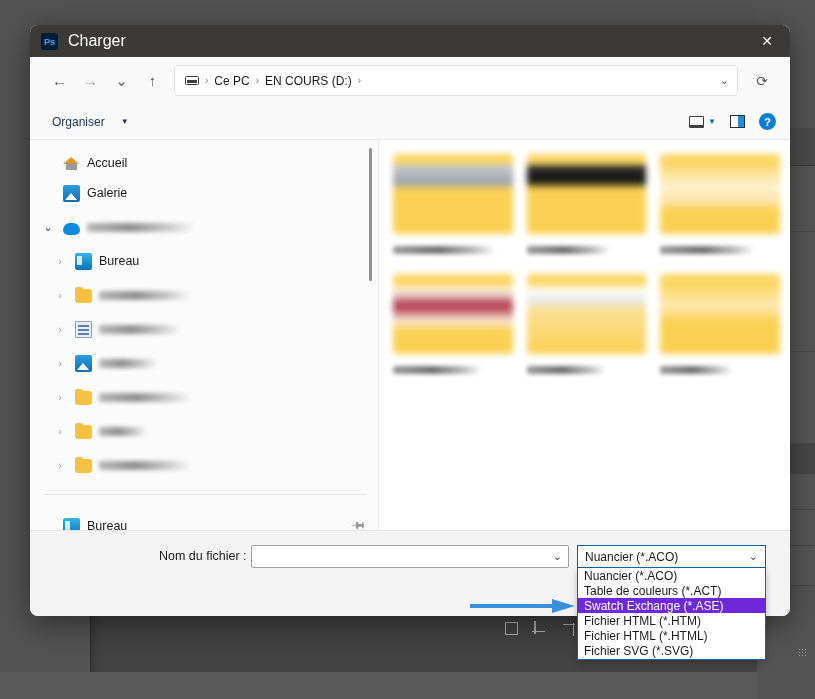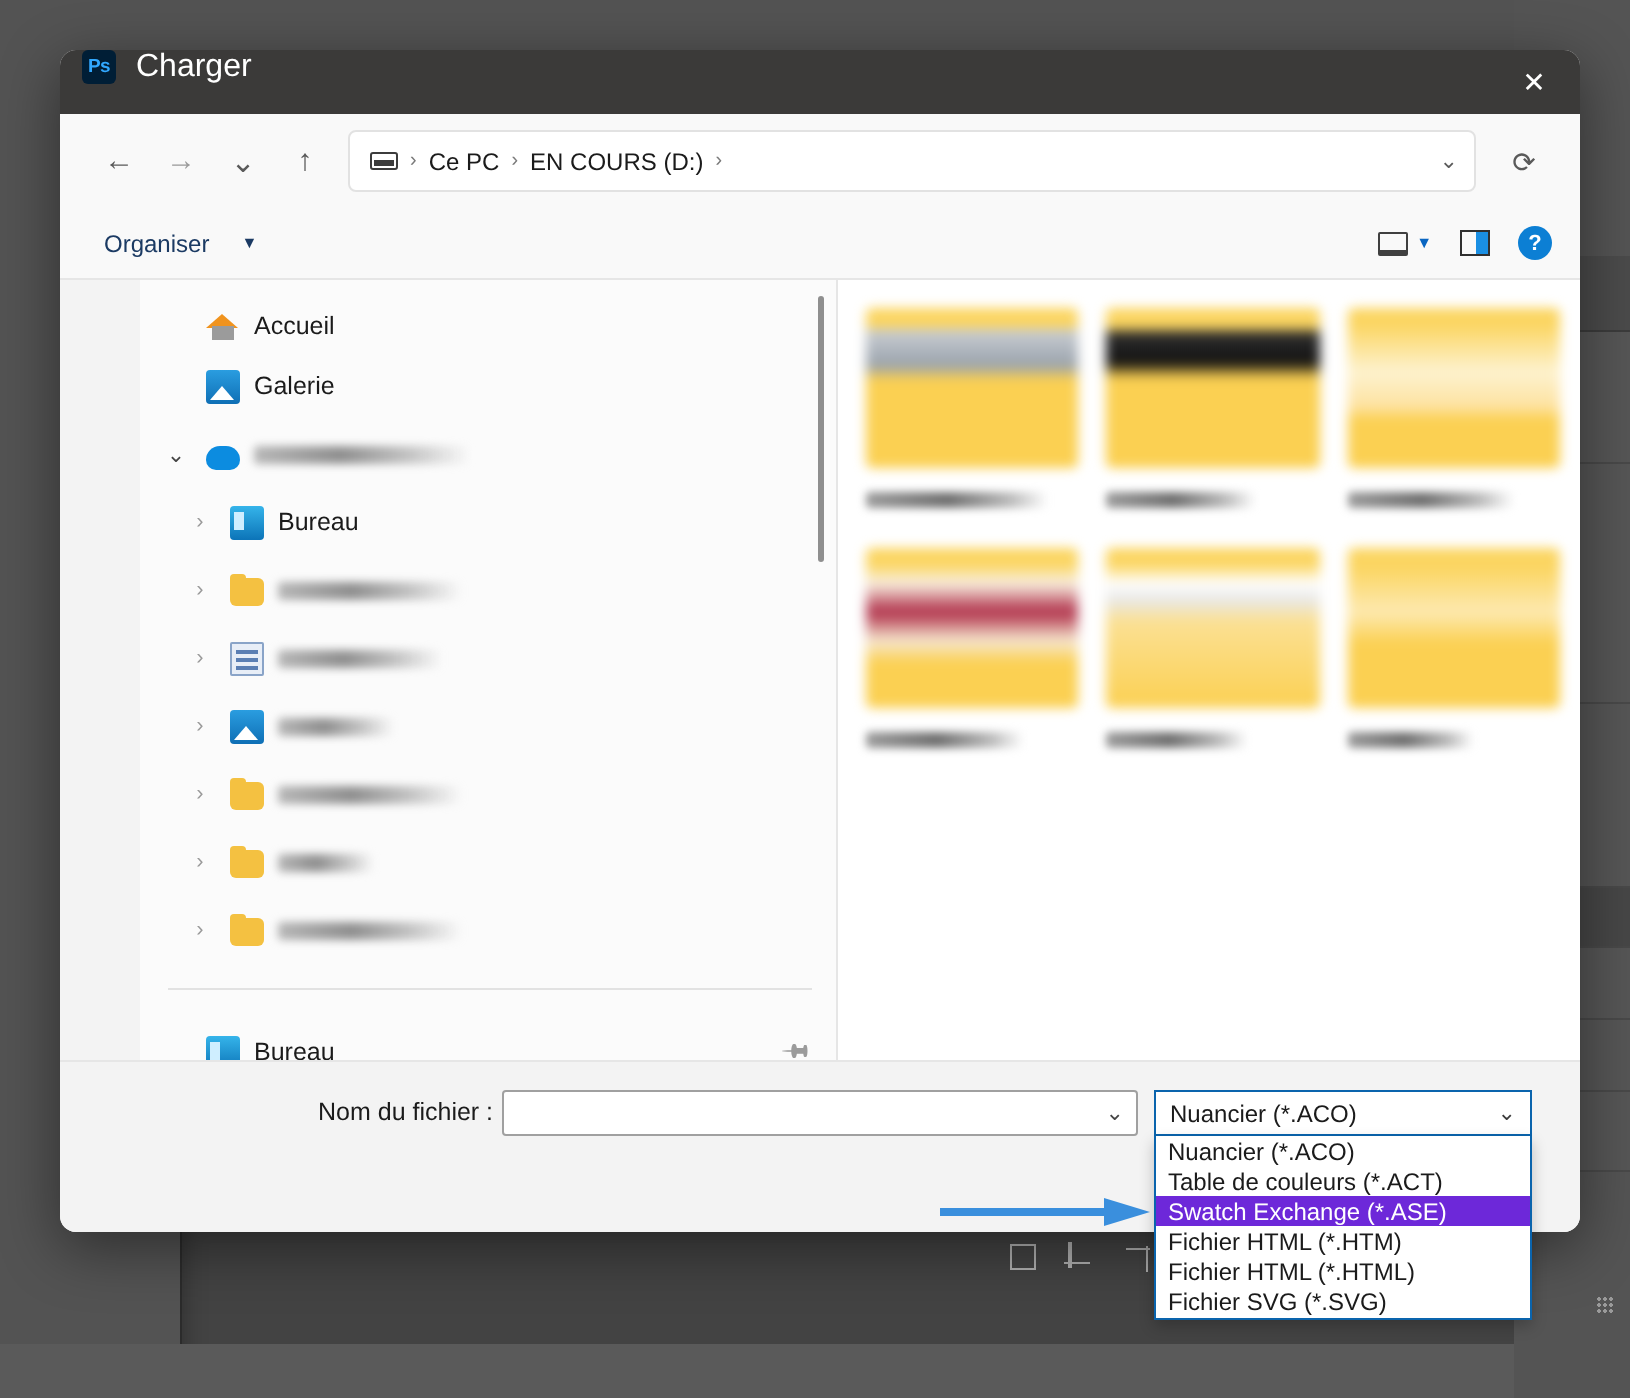--- a/index.html
+++ b/index.html
@@ -70,21 +70,21 @@
 
   
   .dialog {
     position: absolute; left: 30px; top: 25px; width: 760px; height: 591px;
     background: #f3f3f3;
     border-radius: 8px;
     box-shadow: 0 8px 30px rgba(0,0,0,.45);
     overflow: hidden;
   }
   .titlebar {
-    height: 32px; background: #3b3a39; display: flex; 
+    height: 32px; background: #3b3a39; display: flex; align-items: center;
     padding-left: 11px; position: relative;
   }
   .ps-logo {
     width: 17px; height: 17px; border-radius: 3px;
     background: #001e36; color: #31a8ff;
     font-size: 9.5px; font-weight: bold;
     display: flex; align-items: center; justify-content: center;
     letter-spacing: -0.3px; font-family: "Liberation Sans", sans-serif;
   }
   .title-text {
@@ -151,21 +151,21 @@
     width: 15px; height: 13px; border: 1.5px solid #303030; display:flex;
   }
   .pane-ico i { display:block; width: 6px; background: #1a8fe3; margin-left:auto; }
   .help-ico {
     width: 17px; height: 17px; border-radius: 50%; background: #0c7fd4;
     color:#fff; font-size:11px; font-weight:bold;
     display:flex; align-items:center; justify-content:center;
   }
 
   
-  .dlgbody { display: flex; height: 390px; background: #fff; margin-left: 40px; }
+  .dlgbody { display: flex; height: 390px; background: #fff; }
   .sidebar {
     width: 348px; background: #fbfbfb; position: relative;
     padding-top: 8px; overflow: hidden;
   }
   .sb-scroll {
     position:absolute; left:339px; top:8px; width:3px; height:133px;
     background:#8f8f8f; border-radius:2px;
   }
   .sb-item {
     height: 30px; display: flex; align-items: center;

